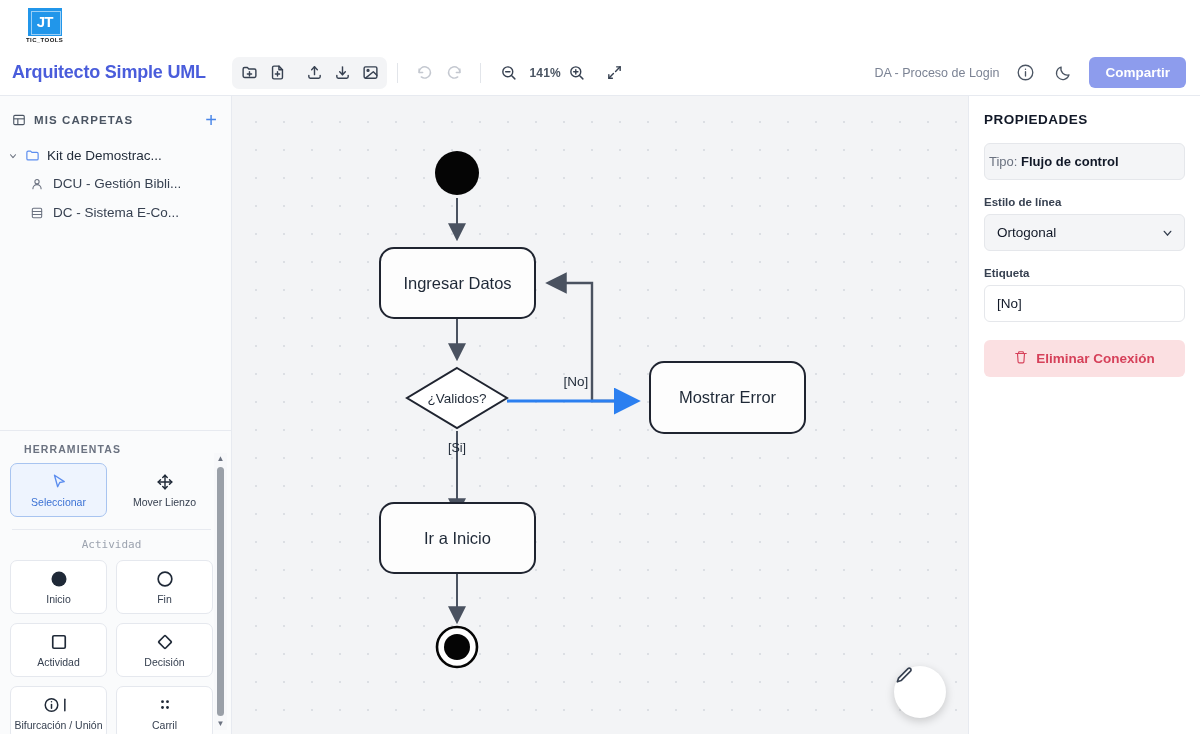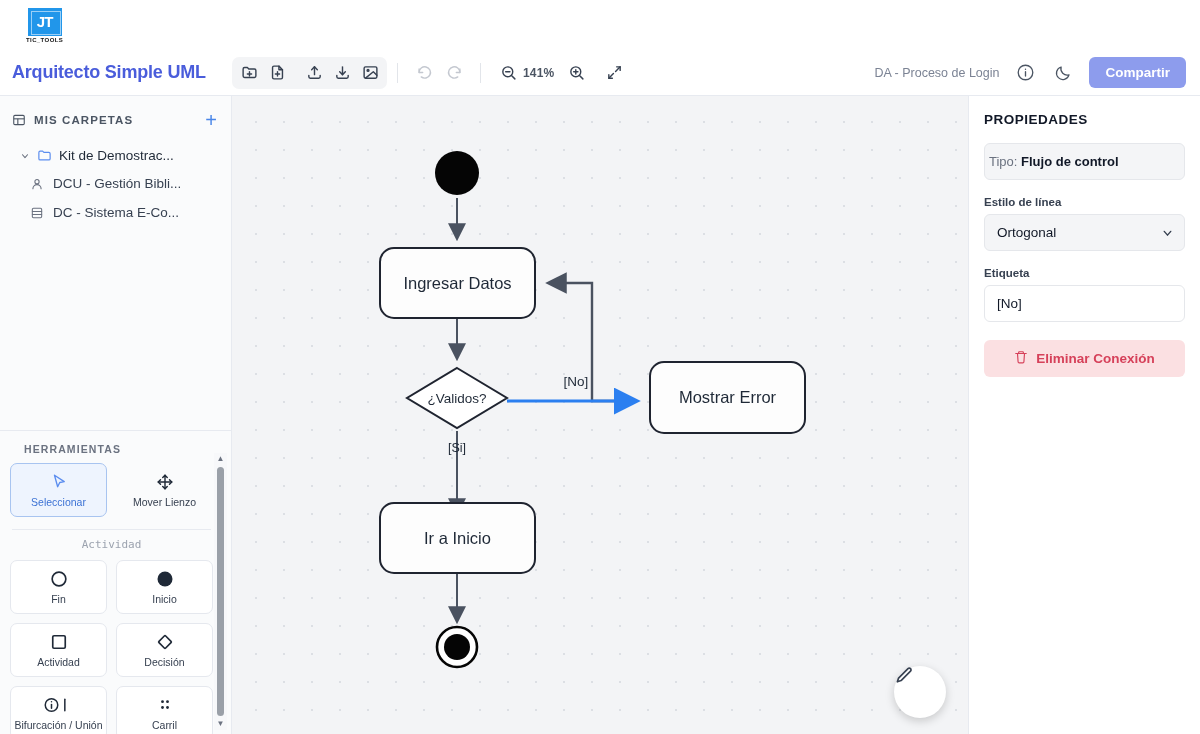--- a/index.html
+++ b/index.html
@@ -59,21 +59,21 @@
   .ibtn {
     width: 26px; height: 26px; border-radius: 5px;
     display: flex; align-items: center; justify-content: center;
     color: #374151; cursor: pointer; background: transparent;
   }
   .ibtn.disabled { color: #c4c8d0; cursor: default; }
   .ibtn svg { display: block; }
   .sep { width: 1px; height: 20px; background: #e2e5ea; margin: 0 10px; }
   .zoomval {
     font-size: 12px; color: #4b5563; font-weight: 600;
-    min-width: 38px; text-align: left; letter-spacing: .2px;
+    min-width: 38px; text-align: right; letter-spacing: .2px;
   }
   .hdr-right {
     display: flex; align-items: center; gap: 14px;
     margin-left: auto; padding-right: 14px;
   }
   .doc-name { font-size: 12.5px; color: #7b8394; }
   .icon-btn-plain {
     width: 24px; height: 24px; display: flex; align-items: center;
     justify-content: center; color: #4b5563; cursor: pointer;
   }
@@ -102,21 +102,21 @@
     font-size: 11.5px; font-weight: 700; letter-spacing: 1.1px;
     color: #4b5563; flex: 1 1 auto;
   }
   .side-head .sh-plus {
     color: #4a86e8; font-size: 20px; line-height: 1;
     cursor: pointer; font-weight: 400; padding: 0 2px;
   }
   .tree { padding: 0 0 8px 0; }
   .folder-row {
     display: flex; align-items: center; gap: 7px;
-    padding: 6px 20px; cursor: pointer;
+    padding: 6px 8px; cursor: pointer;
   }
   .chev { color: #6b7280; display: flex; width: 10px; }
   .folder-ico { color: #5b8def; display: flex; }
   .folder-name { font-size: 13.5px; color: #1f2937; }
   .child-wrap { border-left: 0px; margin-left: 22px; }
   .child-row {
     display: flex; align-items: center; gap: 9px;
     padding: 7px 10px 7px 8px; cursor: pointer;
     font-size: 13.5px; color: #374151; border-radius: 0;
     position: relative;
@@ -448,32 +448,32 @@
             </div>
           </div>
 
           <div class="tool-div"></div>
           <div class="group-lbl">Actividad</div>
 
           <div class="tool-grid">
             <div class="tool-card">
               <span class="tc-ico">
                 <svg width="20" height="20" viewBox="0 0 24 24">
+                    <circle cx="12" cy="12" r="9" fill="#1f2937"></circle>
+                  </svg>
+              </span>
+              <span class="tc-lbl">Inicio</span>
+            </div>
+            <div class="tool-card">
+              <span class="tc-ico">
+                <svg width="20" height="20" viewBox="0 0 24 24">
                     <circle cx="12" cy="12" r="8.2" fill="none" stroke="#1f2937" stroke-width="2"></circle>
                   </svg>
               </span>
               <span class="tc-lbl">Fin</span>
-            </div>
-            <div class="tool-card">
-              <span class="tc-ico">
-                <svg width="20" height="20" viewBox="0 0 24 24">
-                    <circle cx="12" cy="12" r="9" fill="#1f2937"></circle>
-                  </svg>
-              </span>
-              <span class="tc-lbl">Inicio</span>
             </div>
             <div class="tool-card">
               <span class="tc-ico">
                 <svg width="20" height="20" viewBox="0 0 24 24">
                     <rect x="4.5" y="4.5" width="15" height="15" rx="1.5" fill="none" stroke="#1f2937" stroke-width="2"></rect>
                   </svg>
               </span>
               <span class="tc-lbl">Actividad</span>
             </div>
             <div class="tool-card">

